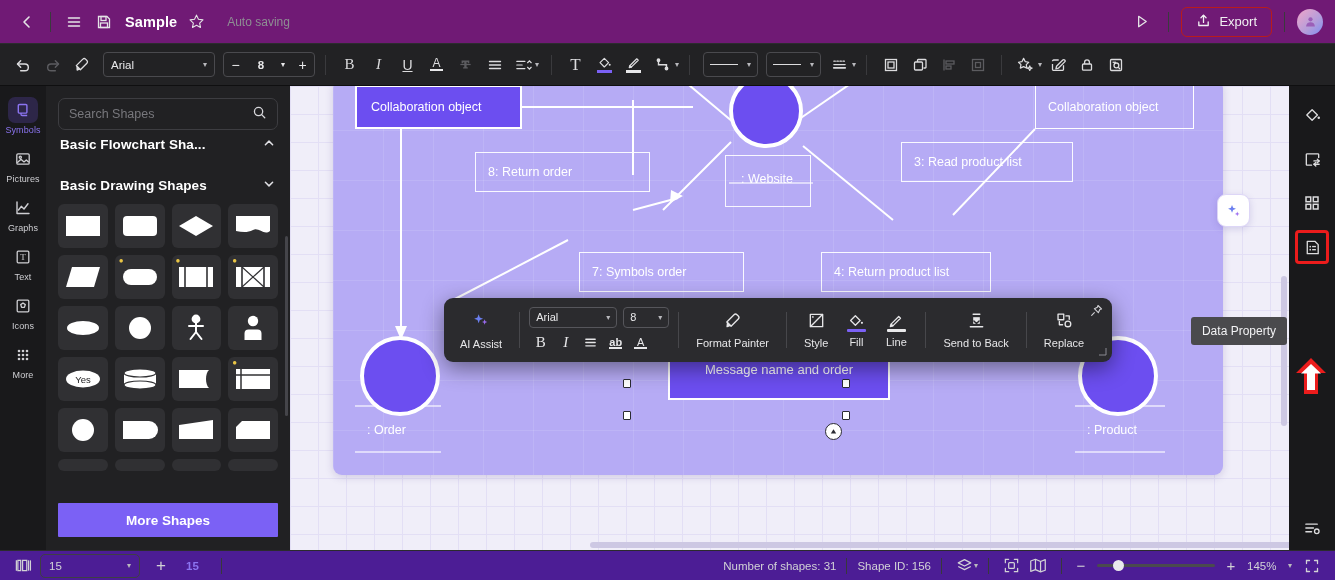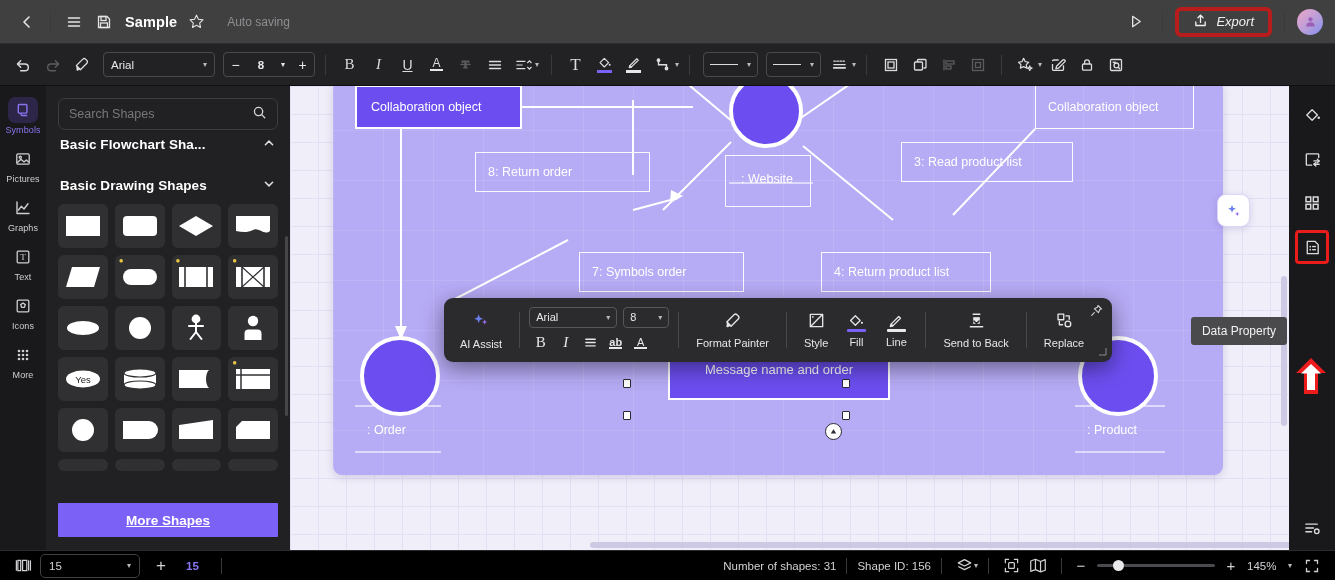--- a/index.html
+++ b/index.html
@@ -8,36 +8,36 @@
     font-family: "Liberation Sans", sans-serif;
     background:#1c1c1e;
     color:#e8e8ea;
     font-size:12px;
     -webkit-font-smoothing:antialiased;
   }
   .app { position:relative; width:1335px; height:580px; display:flex; flex-direction:column; }
 
   
   .titlebar {
-    height:43px; background:#404040; display:flex; align-items:center;
+    height:43px; background:#701a75; display:flex; align-items:center;
     padding:16px 12px; flex:0 0 43px; position:relative;
   }
   .tb-left { display:flex; align-items:center; gap:0px; }
   .icon-btn {
     width:30px; height:30px; display:flex; align-items:center; justify-content:center;
     border-radius:5px; color:#e4e4e6; cursor:pointer;
   }
   .vdiv { width:1px; height:20px; background:#3a3a3d; margin:0 8px; }
   .doc-title { font-size:14.5px; font-weight:bold; color:#ffffff; margin-left:6px; margin-right:4px; letter-spacing:.1px;}
   .autosave { font-size:12px; color:#8e8e93; margin-left:16px; }
   .tb-right { margin-left:auto; display:flex; align-items:center; gap:4px; }
   .export-btn {
     display:flex; align-items:center; gap:8px; height:30px; padding:0 14px;
-    border:4px solid #b91c1c; border-radius:6px; color:#f0f0f2; font-size:13px;
-    cursor:pointer; background:transparent;font-style:italic;
+    border:1px solid #b91c1c; border-radius:6px; color:#f0f0f2; font-size:13px;
+    cursor:pointer; background:transparent;
   }
   .avatar {
     width:26px; height:26px; border-radius:50%;
     background:linear-gradient(135deg,#f0a6c8 0%,#b39ddb 60%,#7e8ef1 100%);
     display:flex; align-items:center; justify-content:center; cursor:pointer;
   }
 
   
   .fmtbar {
     height:43px; background:#222224; border-top:1px solid #2c2c2f; border-bottom:1px solid #0f0f10;
@@ -102,21 +102,21 @@
     display:grid; grid-template-columns:repeat(4,1fr); gap:7px; padding:0 12px;
     overflow:hidden; flex:1; align-content:start;
   }
   .shape-cell {
     height:44px; background:#303033; border-radius:6px; display:flex; align-items:center;
     justify-content:center; cursor:pointer; position:relative;
   }
   .shape-cell .star { position:absolute; top:2px; left:4px; color:#e8c445; font-size:8px; line-height:1;}
   .more-shapes {
     margin:10px 12px 13px; height:34px; border-radius:1px; background:#7b61f5; color:#fff;
-    display:flex; align-items:center; justify-content:center; font-size:13.5px; font-weight:bold; cursor:pointer;text-decoration:underline;
+    display:flex; align-items:center; justify-content:center; font-size:13.5px; font-weight:bold; cursor:pointer;
   }
   .panel-scroll { position:absolute; right:2px; top:150px; width:3px; height:180px; background:#45454a; border-radius:2px;}
 
   
   .canvas-area { flex:1; background:#f0eef9; position:relative; overflow:hidden; }
   .grid-bg {
     position:absolute; inset:0;
     background-image:linear-gradient(#e3dff5 1px, transparent 1px), linear-gradient(90deg,#e3dff5 1px, transparent 1px);
     background-size:28px 28px;
   }
@@ -224,21 +224,21 @@
     white-space:nowrap; z-index:45;
   }
   .red-arrow { position:absolute; right:7px; top:270px; width:34px; height:40px; z-index:46;}
 
   
   .h-scroll { position:absolute; left:300px; bottom:2px; width:720px; height:6px; background:#cdc8e3; border-radius:3px; }
   .v-scroll { position:absolute; right:2px; top:190px; width:6px; height:150px; background:#cdc8e3; border-radius:3px; }
 
   
   .statusbar {
-    height:30px; background:#000000; border-top:1px solid #2b2b2e; display:flex; align-items:center;
+    height:30px; background:#4c1d95; border-top:1px solid #2b2b2e; display:flex; align-items:center;
     padding:0 10px; gap:0; flex:0 0 30px; font-size:11.5px; color:#d2d2d6;
   }
   .sb-ico { width:26px; height:24px; display:flex; align-items:center; justify-content:center; border-radius:4px; cursor:pointer; color:#d2d2d6;}
   .page-select {
     width:100px; height:24px; border:1px solid #3f3f44; border-radius:5px; display:flex; align-items:center;
     justify-content:space-between; padding:0 8px; font-size:11.5px; cursor:pointer; margin-left:4px;
   }
   .page-num-accent { color:#8b74f0; font-weight:bold; margin:0 12px; cursor:pointer; }
   .sb-div { width:1px; height:16px; background:#38383c; margin:0 10px; }
   .sb-text { white-space:nowrap; }

